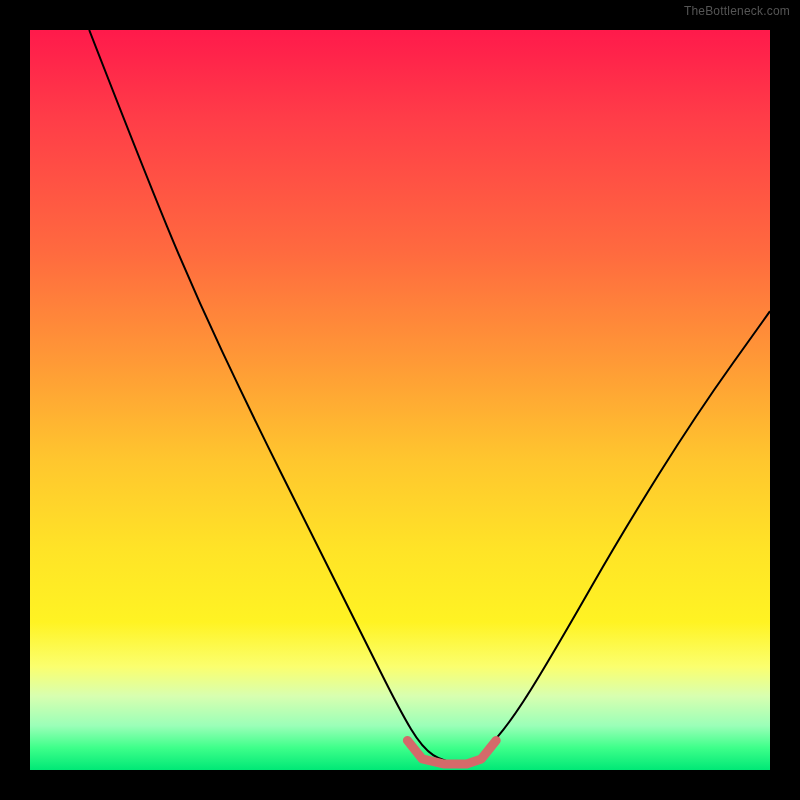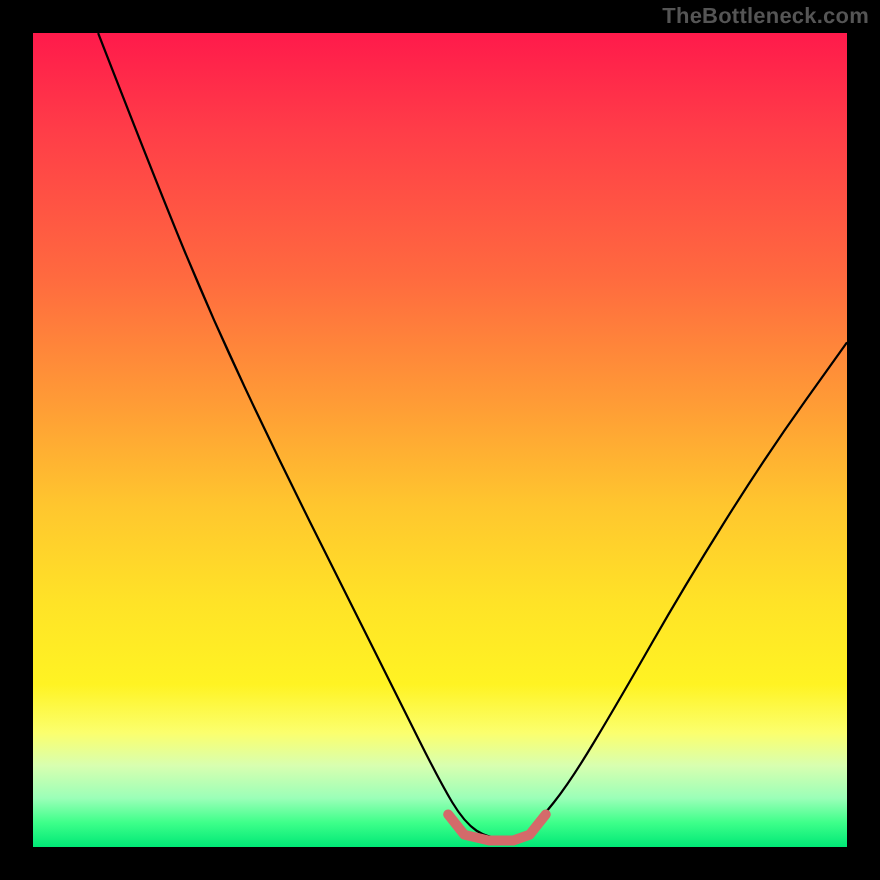--- a/index.html
+++ b/index.html
@@ -15,22 +15,22 @@
     position: relative;
     width: 800px;
     height: 800px;
     background: #000;
   }
   .watermark {
     position: absolute;
     top: 4px;
     right: 10px;
     color: #555;
-    font-size: 20px;
-    font-weight: 700;
+    font-size: 12px;
+    font-weight: 400;
     letter-spacing: 0.2px;
     z-index: 10;
   }
   .plot {
     position: absolute;
     left: 30px;
     top: 30px;
     width: 740px;
     height: 740px;
     overflow: hidden;

